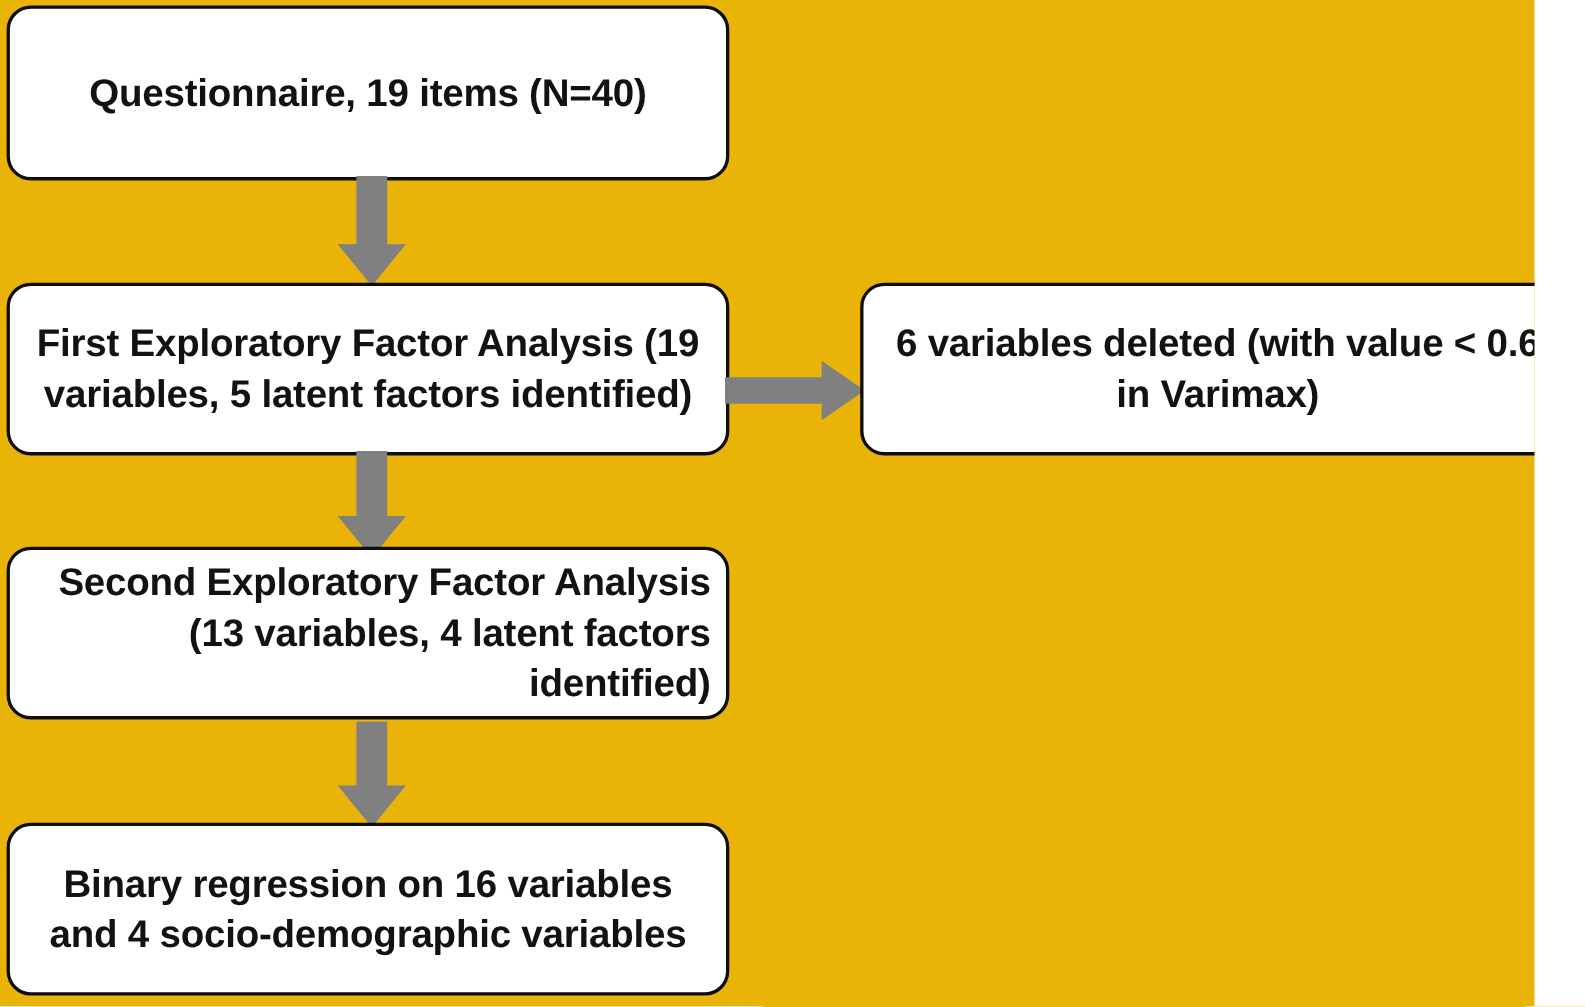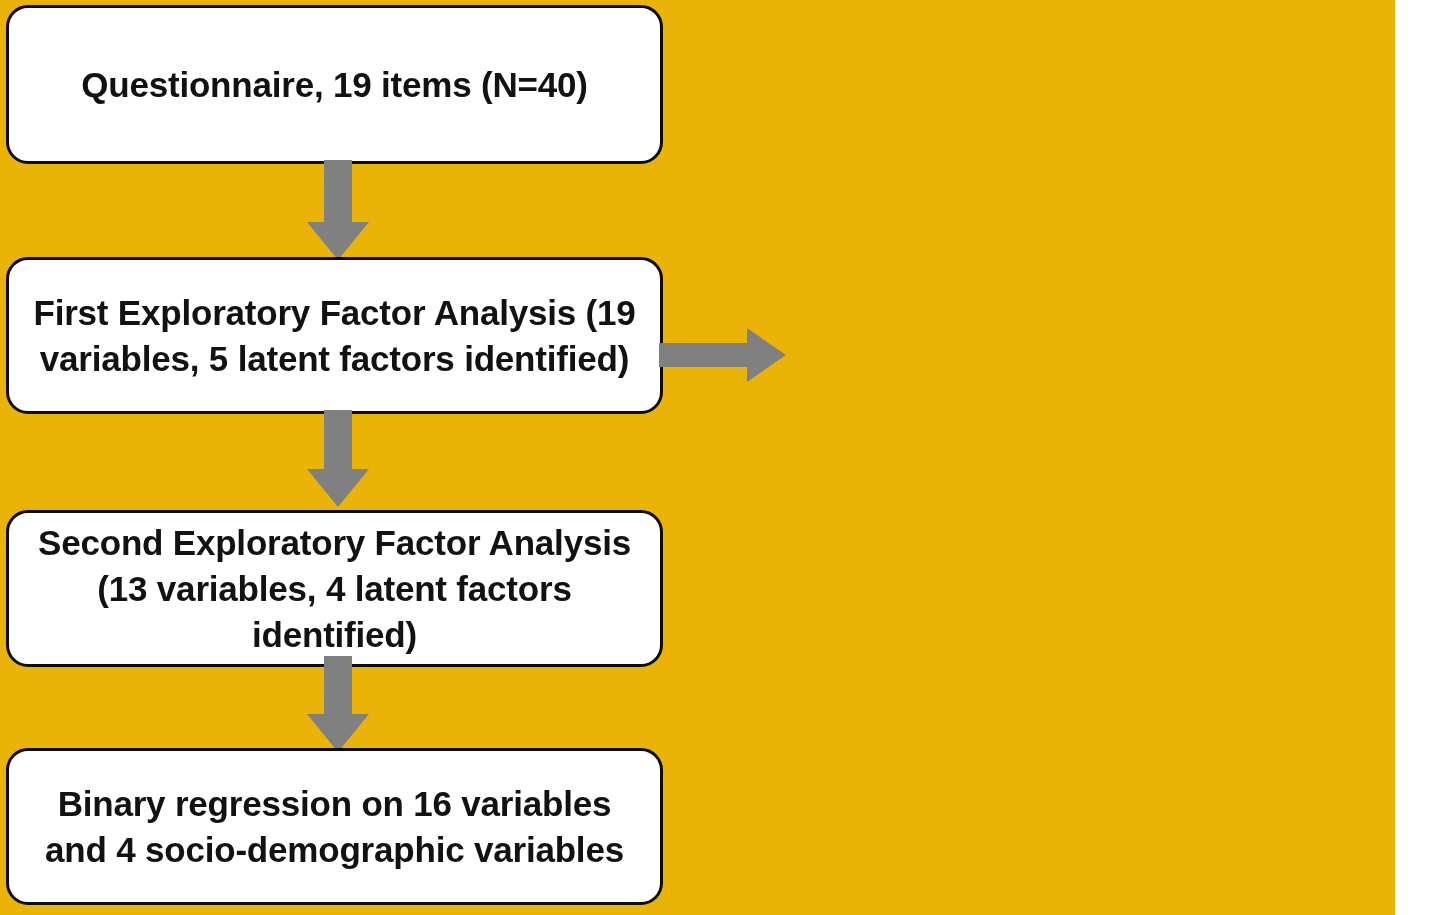--- a/index.html
+++ b/index.html
@@ -40,21 +40,21 @@
     color: #121212;
     letter-spacing: -0.2px;
     white-space: pre-line;
     font-stretch: condensed;
   }
 
   
   #node-questionnaire   { left: 6px;   top: 5px;   width: 657px; height: 159px; }
   #node-efa1            { left: 6px;   top: 257px; width: 657px; height: 157px; }
   #node-deleted         { left: 782px; top: 257px; width: 650px; height: 157px; }
-  #node-efa2            { left: 6px;   top: 510px; width: 657px; height: 157px; }
+  #node-efa2            { left: 6px;   top: 497px; width: 657px; height: 157px; text-align: right; }
   #node-regression      { left: 6px;   top: 748px; width: 657px; height: 157px; }
 
   
   .arrow-v {
     position: absolute;
     width: 62px;
   }
   .arrow-v svg, .arrow-h svg { display: block; }
   #arrow-q-to-efa1  { left: 307px; top: 160px; height: 100px; }
   #arrow-efa1-to-efa2 { left: 307px; top: 410px; height: 97px; }
@@ -85,20 +85,24 @@
     <span class="node-label">First Exploratory Factor Analysis (19
 variables, 5 latent factors identified)</span>
   </div>
 
   <div class="arrow-h" id="arrow-efa1-to-deleted">
     <svg width="127" height="54" viewBox="0 0 127 54" preserveAspectRatio="none">
       <polygon points="0,15 88,15 88,0 127,27 88,54 88,39 0,39" fill="#808080"></polygon>
     </svg>
   </div>
 
+  <div class="node" id="node-deleted">
+    <span class="node-label">6 variables deleted (with value &lt; 0.6
+in Varimax)</span>
+  </div>
 
   <div class="arrow-v" id="arrow-efa1-to-efa2">
     <svg width="62" height="97" viewBox="0 0 62 97" preserveAspectRatio="none">
       <polygon points="17,0 45,0 45,59 62,59 31,97 0,59 17,59" fill="#808080"></polygon>
     </svg>
   </div>
 
   <div class="node" id="node-efa2">
     <span class="node-label">Second Exploratory Factor Analysis
 (13 variables, 4 latent factors

